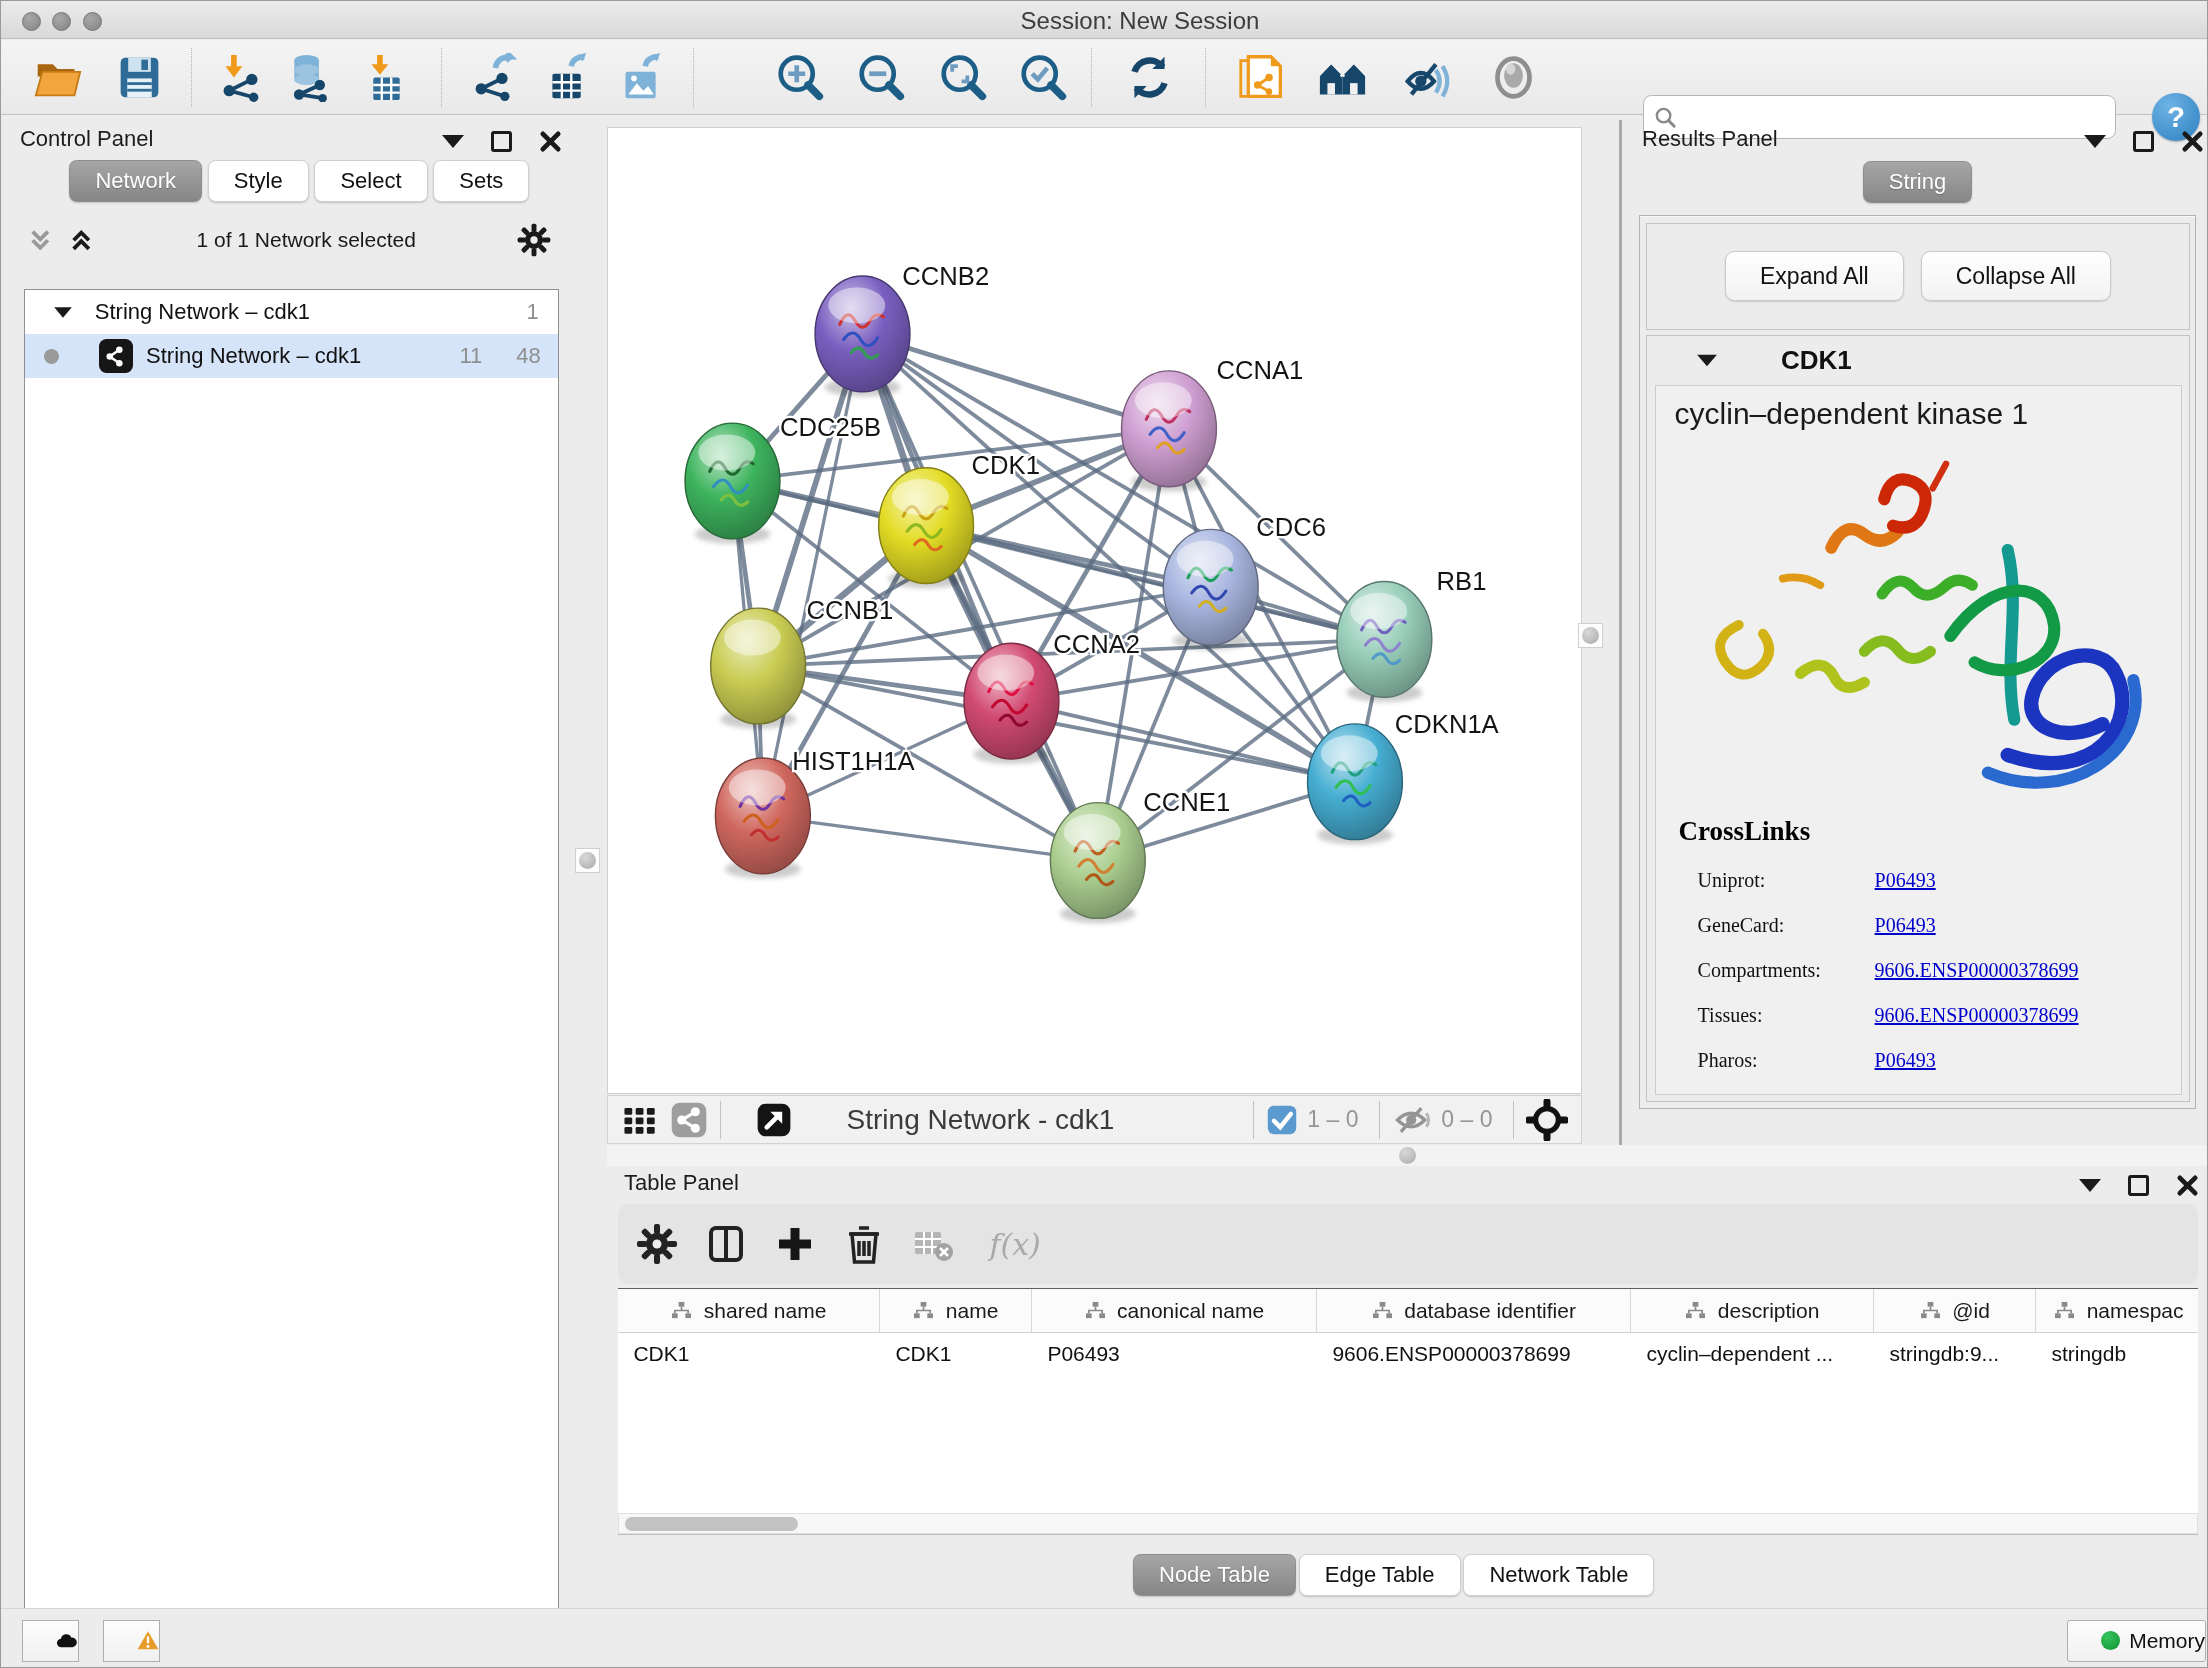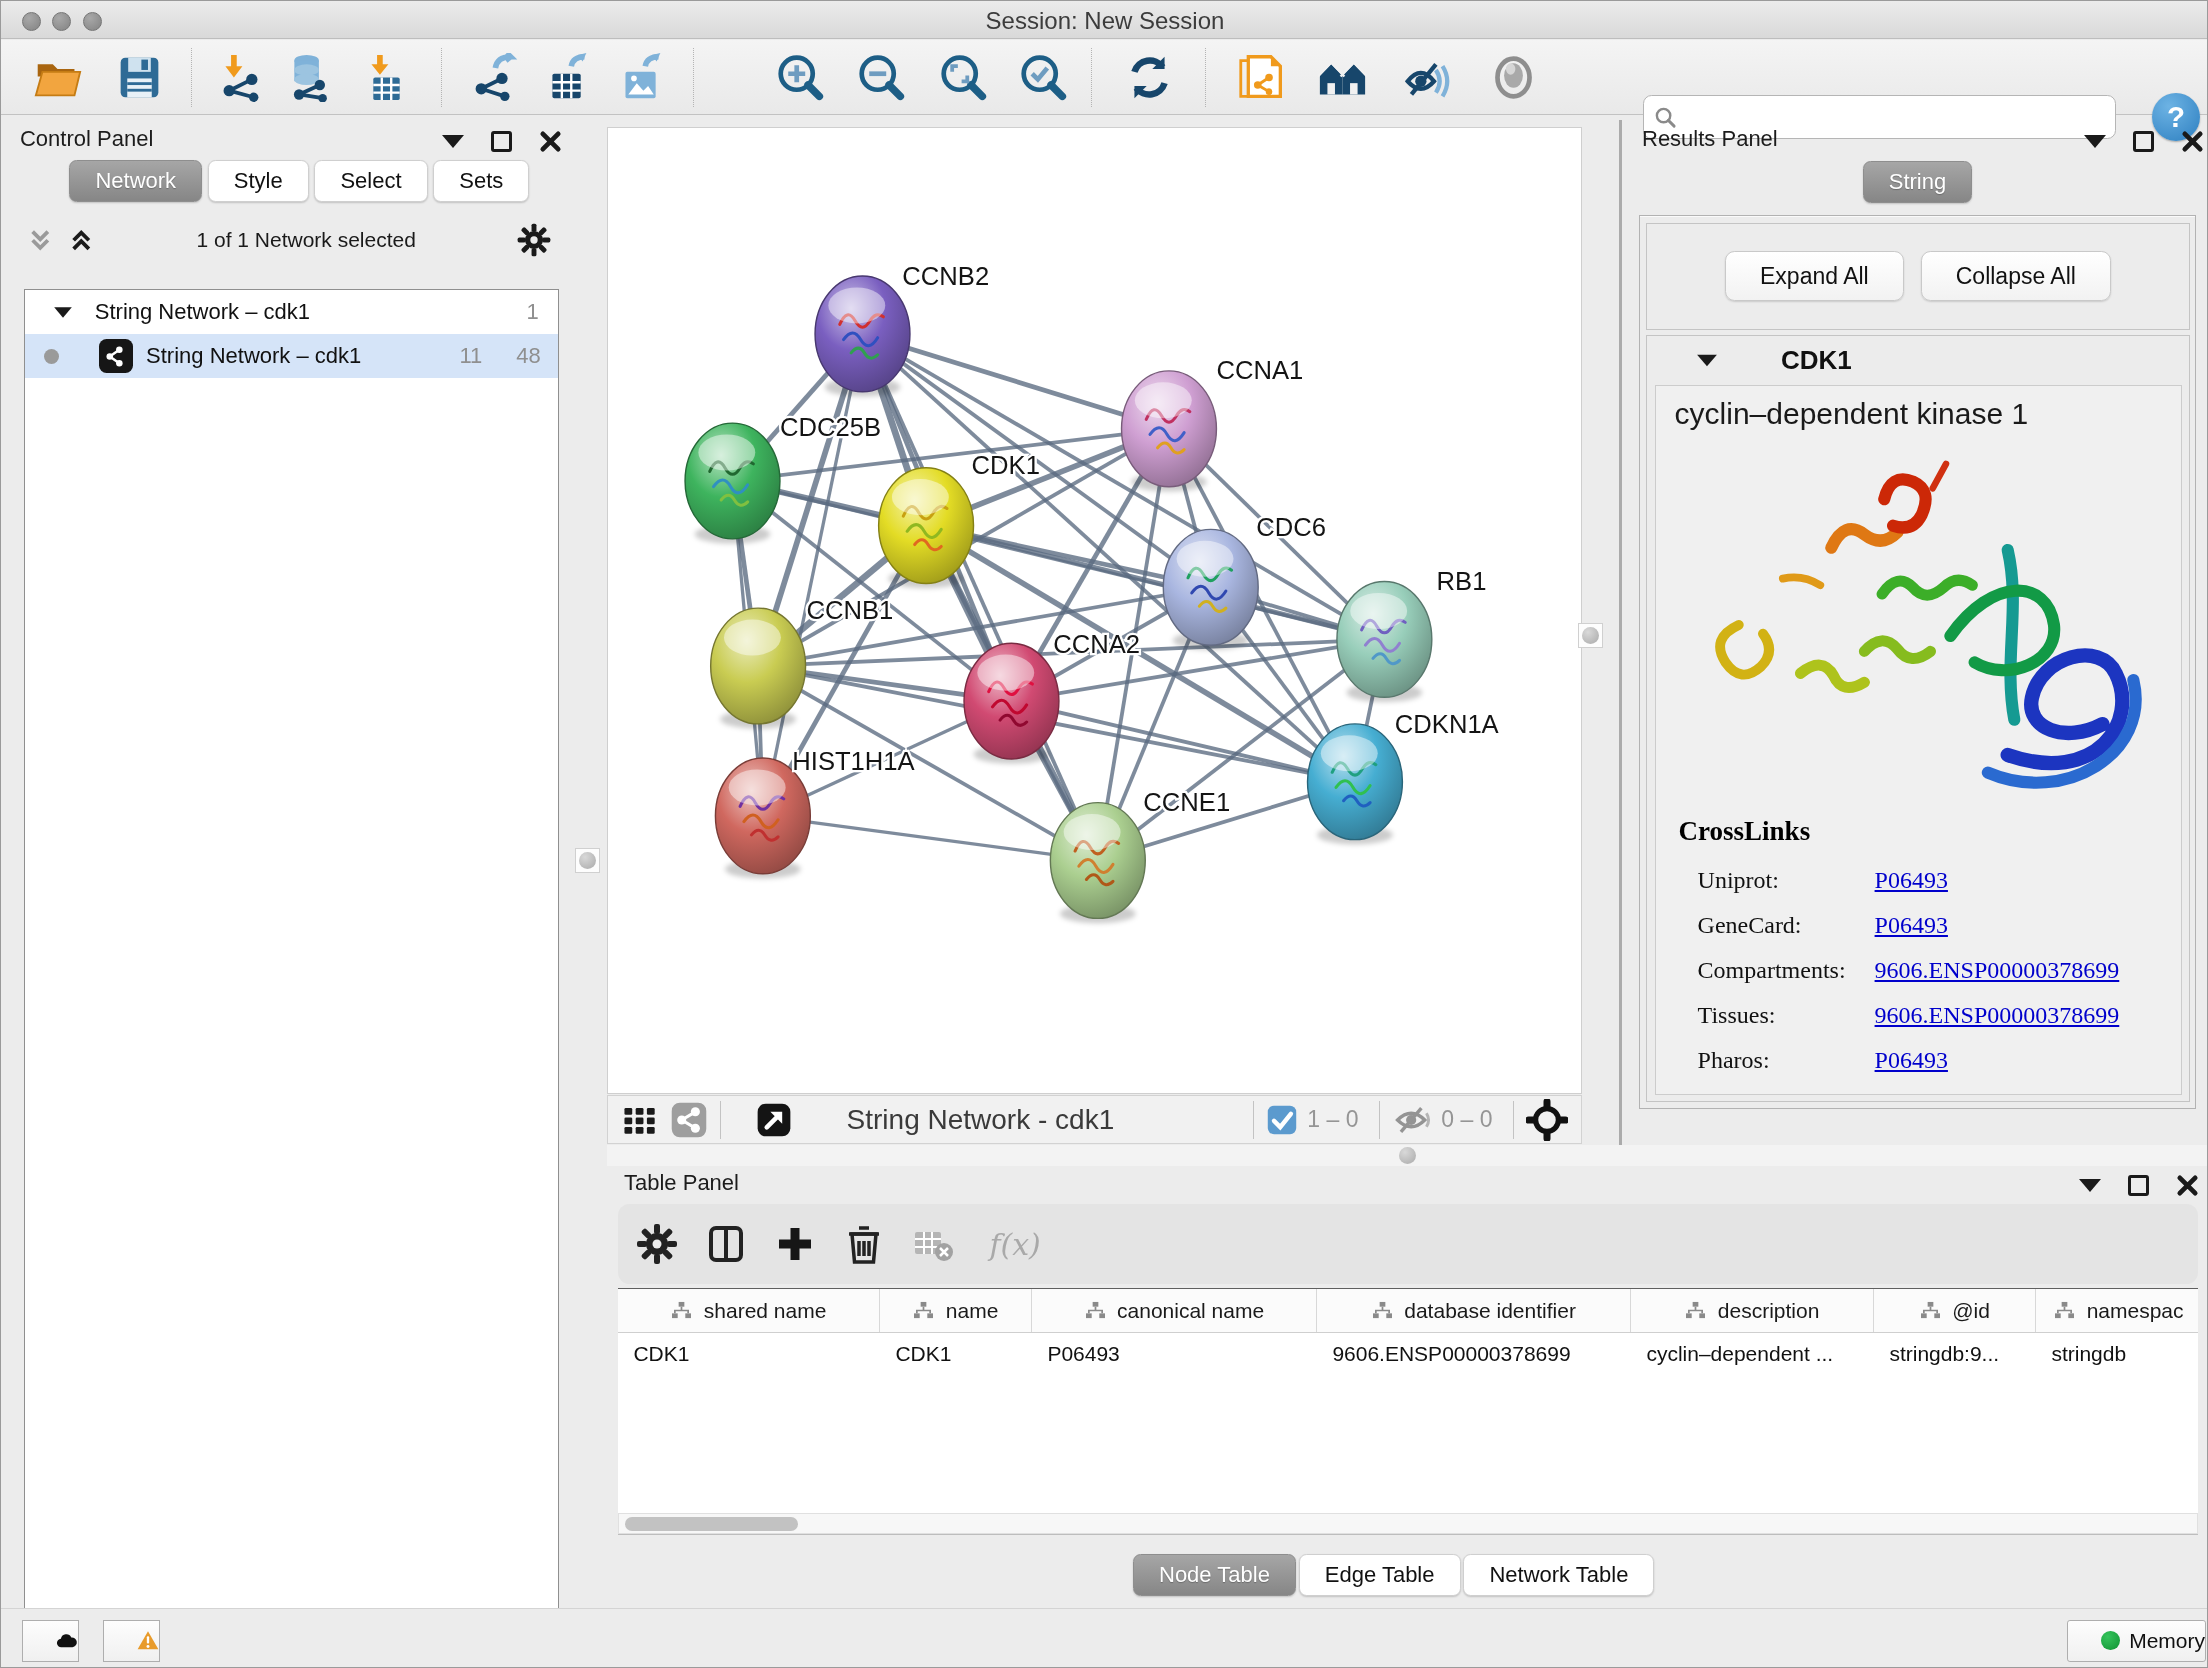--- a/index.html
+++ b/index.html
@@ -7,20 +7,21 @@
   body { font-family:"Liberation Sans", sans-serif; }
   #window {
     position:relative; width:2208px; height:1668px;
     background:#ececec; border:1px solid #9a9a9a; overflow:hidden;
   }
   
   #titlebar {
     position:absolute; left:0; top:0; width:2208px; height:38px;
     background:linear-gradient(#ebebeb,#d9d9d9);
     border-bottom:1px solid #bdbdbd;
+    padding-left:35px;
   }
   .traffic { position:absolute; top:10.5px; width:19px; height:19px; border-radius:50%;
              background:radial-gradient(circle at 35% 30%, #a8a8a8, #838383); border:1px solid #757575;}
   #win-title { position:absolute; top:5.7px; width:100%; text-align:center;
                font-size:24px; color:#3c3c3c; }
   
   #toolbar {
     position:absolute; left:0; top:39px; width:2208px; height:75px;
     background:linear-gradient(#f4f4f4,#e9e9e9); border-bottom:1px solid #c2c2c2;
   }
@@ -92,21 +93,21 @@
                     align-items:center; }
   #rp-gene { font-size:26px; font-weight:bold; color:#111; margin-left:63px;}
   #rp-inner { position:absolute; left:7.6px; top:49px; width:527px; height:710px; background:#f0f0f0;
               border:1px solid #cccccc; }
   #rp-desc { position:absolute; left:19px; top:11.4px; font-size:30px; color:#1a1a1a; }
   #protein-img { position:absolute; left:21px; top:49px; }
   #crosslinks-head { position:absolute; left:23px; top:430px; font-family:"Liberation Serif",serif;
                      font-weight:bold; font-size:27px; color:#000; }
   #crosslinks-rows { position:absolute; left:42px; top:472px; width:476px; }
   .cl-row { display:flex; height:45px; align-items:center; font-family:"Liberation Serif",serif;
-            font-size:24px; }
+            font-size:20px; }
   .cl-label { width:177px; color:#111; }
   .cl-link { color:#0000cc; text-decoration:underline; cursor:pointer; }
   
   #table-panel { position:absolute; left:606px; top:1165px; width:1603px; height:442px; }
   #tp-toolbar { position:absolute; left:11.4px; top:38px; width:1580px; height:80px;
                 background:#e4e4e4; border-radius:11.4px; display:flex; align-items:center; padding-left:17px; gap:25px;}
   .tp-icon { width:44px; height:44px; cursor:pointer; }
   #fx-label { font-family:"DejaVu Serif",serif; font-style:italic; font-size:30px; color:#a9a9a9; cursor:default;margin-left:9px;}
   #tp-table { position:absolute; left:11.4px; top:122px; width:1580px; height:247px; background:#fff;
               border-top:1.9px solid #5f5f5f; border-bottom:1px solid #bdbdbd; overflow:hidden;}

